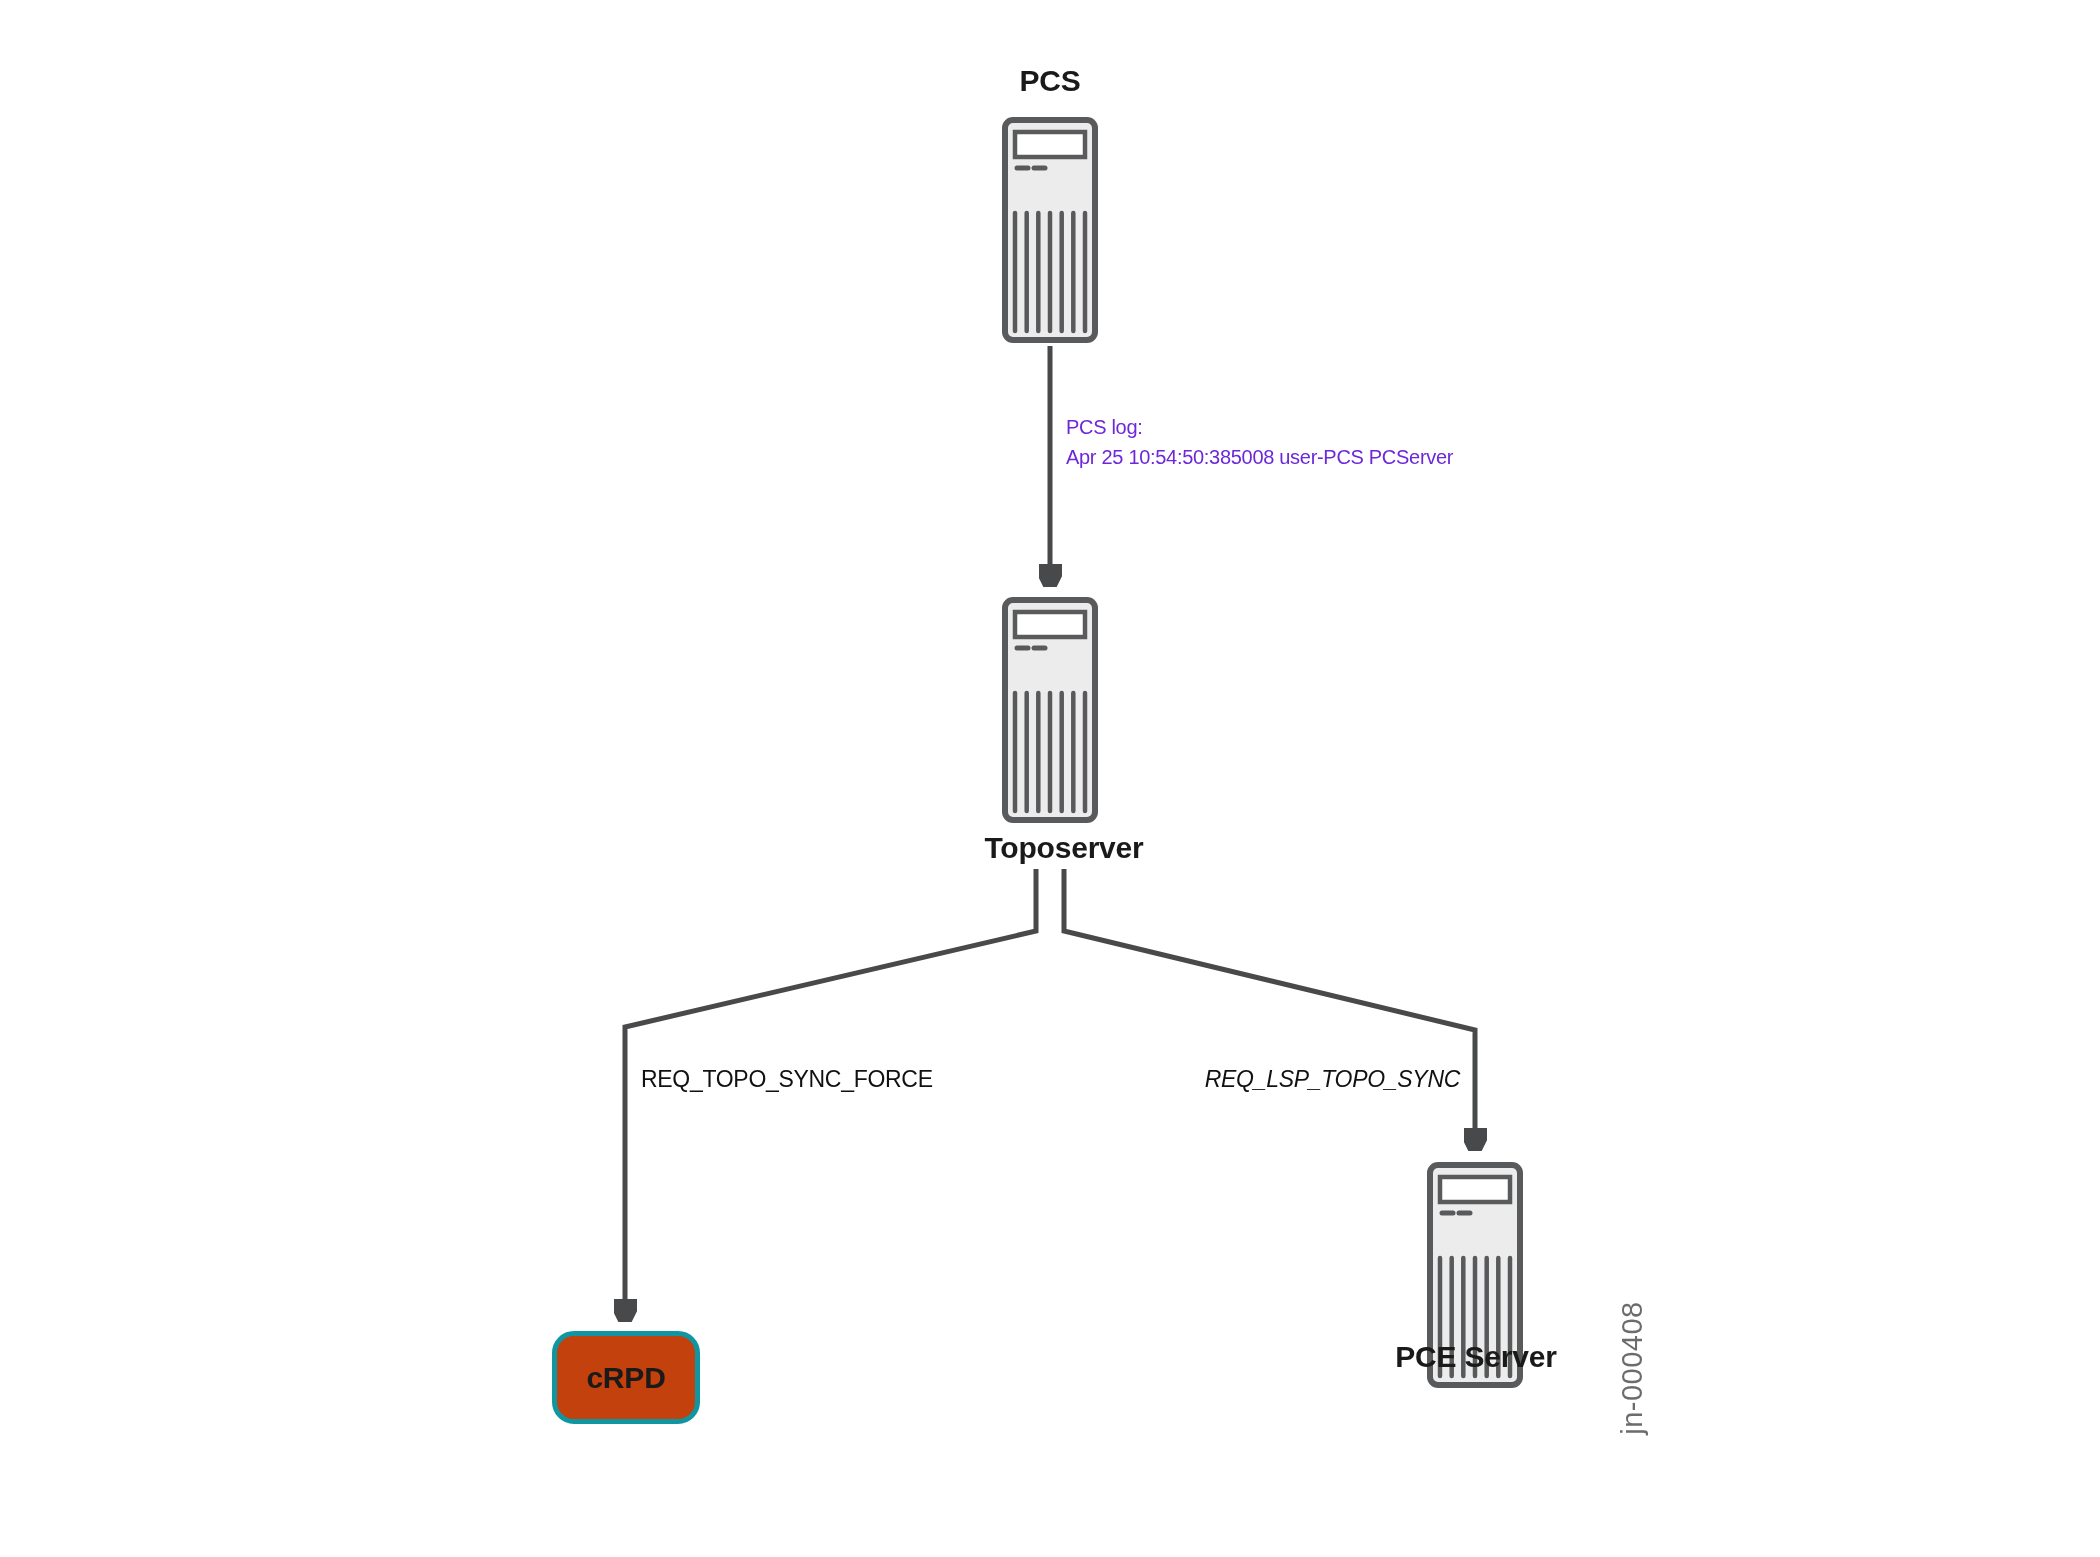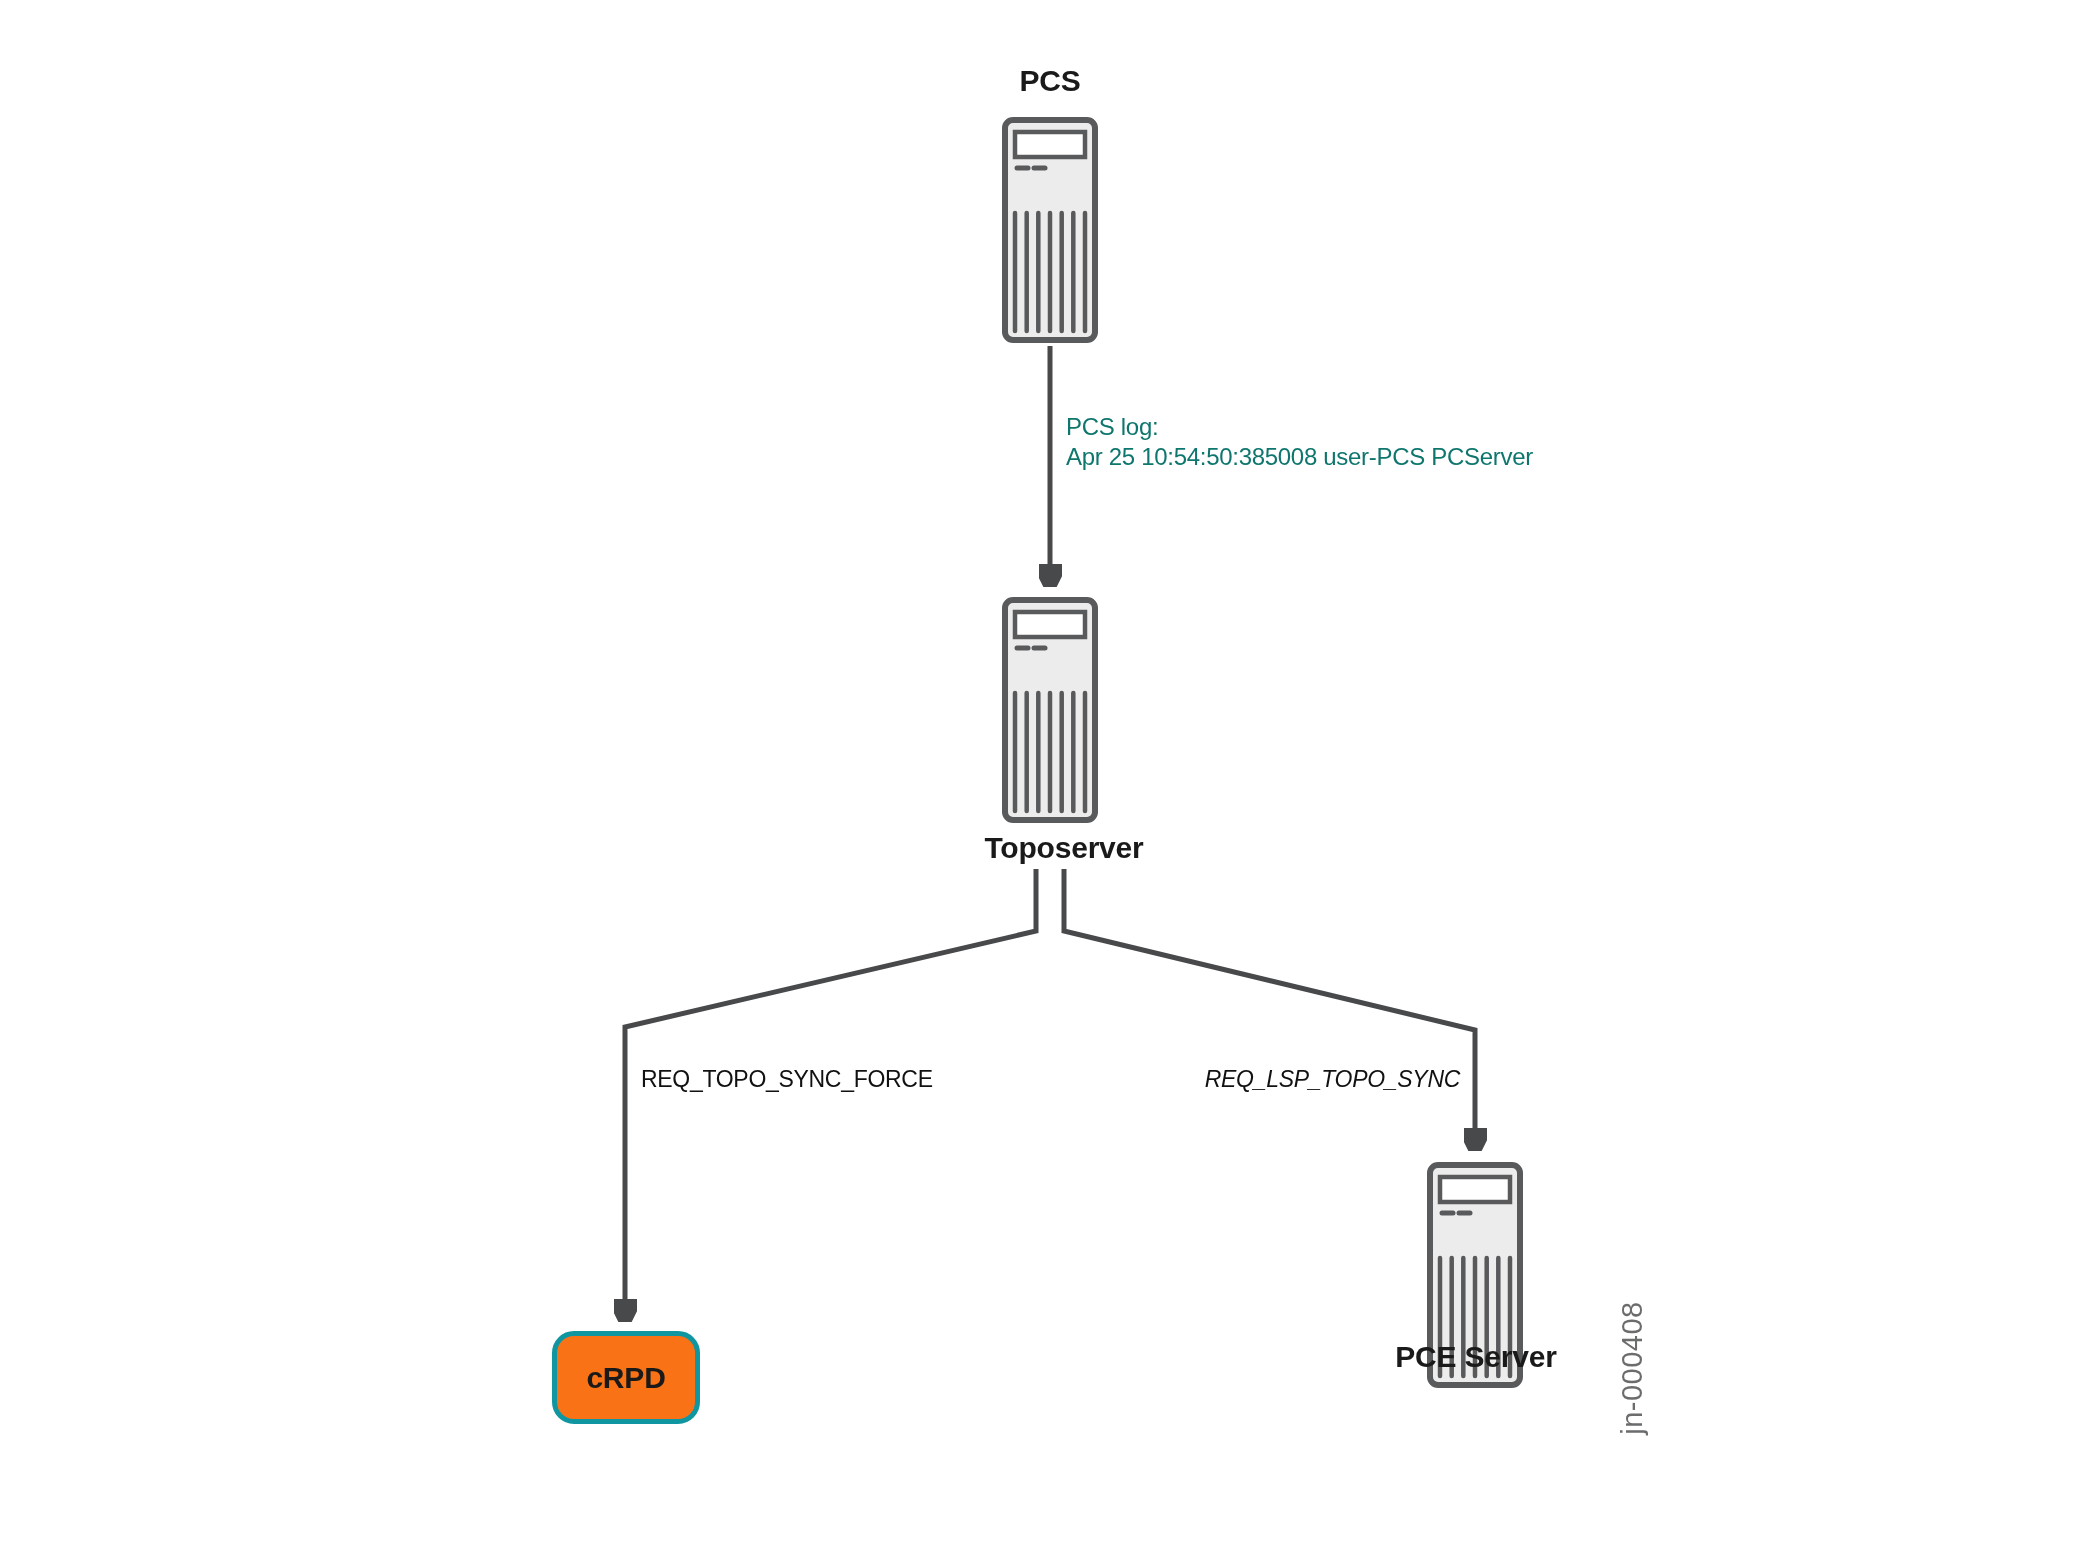--- a/index.html
+++ b/index.html
@@ -19,32 +19,32 @@
   .icon-pce{left:1427px;top:1162px;}
   .node-label{
     position:absolute;width:200px;text-align:center;
     font-size:30px;font-weight:700;letter-spacing:-0.2px;color:#1a1a1a;
   }
   .label-pcs{left:950px;top:64px;}
   .label-toposerver{left:964px;top:831px;}
   .label-pce{left:1376px;top:1340px;}
   .log-text{
     position:absolute;left:1066px;top:412px;
-    font-size:24px;line-height:30px;letter-spacing:-0.3px;color:#0f766e;
+    font-size:20px;line-height:30px;letter-spacing:-0.3px;color:#6d28d9;
     white-space:nowrap;
   }
   .edge-label{
     position:absolute;font-size:23px;letter-spacing:-0.3px;color:#111111;white-space:nowrap;
   }
   .edge-label-left{left:641px;top:1066px;}
   .edge-label-right{left:1140px;top:1066px;width:320px;text-align:right;font-style:italic;}
   .crpd-box{
     position:absolute;left:552px;top:1331px;width:148px;height:93px;
     box-sizing:border-box;
-    background:#f97316;border:5px solid #0f96a1;border-radius:22px;
+    background:#c2410c;border:5px solid #0f96a1;border-radius:22px;
     display:flex;align-items:center;justify-content:center;
     font-size:30px;font-weight:700;letter-spacing:-0.2px;color:#1a1a1a;
   }
   .watermark{
     position:absolute;left:1531px;top:1353px;width:200px;height:30px;
     text-align:center;font-size:29px;color:#6b6c6e;letter-spacing:0.5px;
     transform:rotate(-90deg);transform-origin:center center;
     white-space:nowrap;
   }
 </style>

